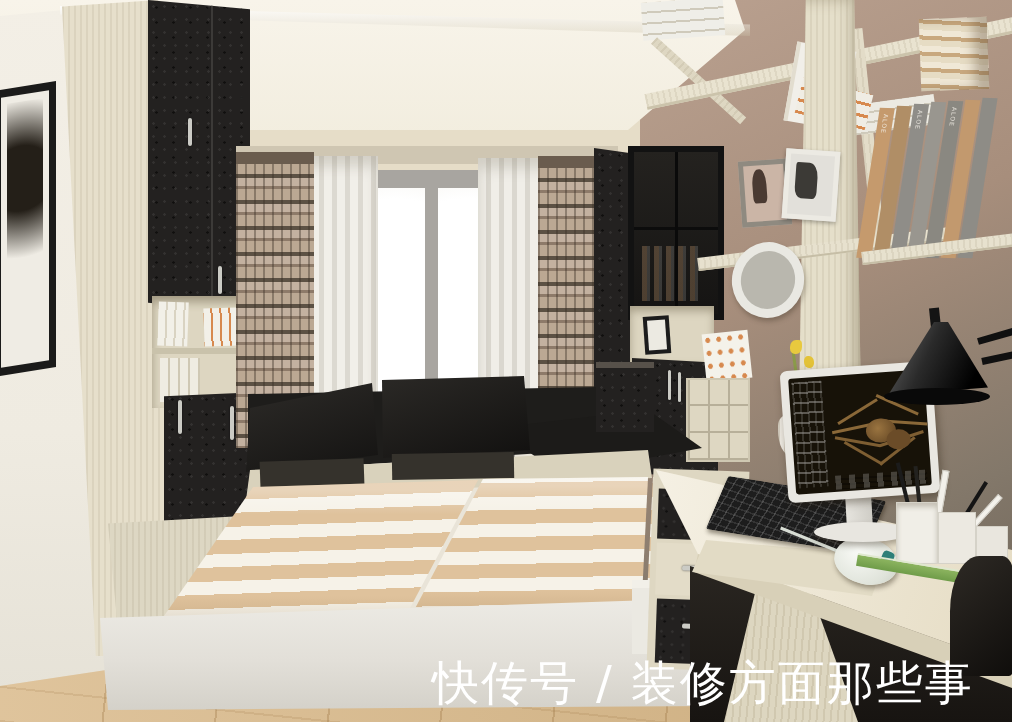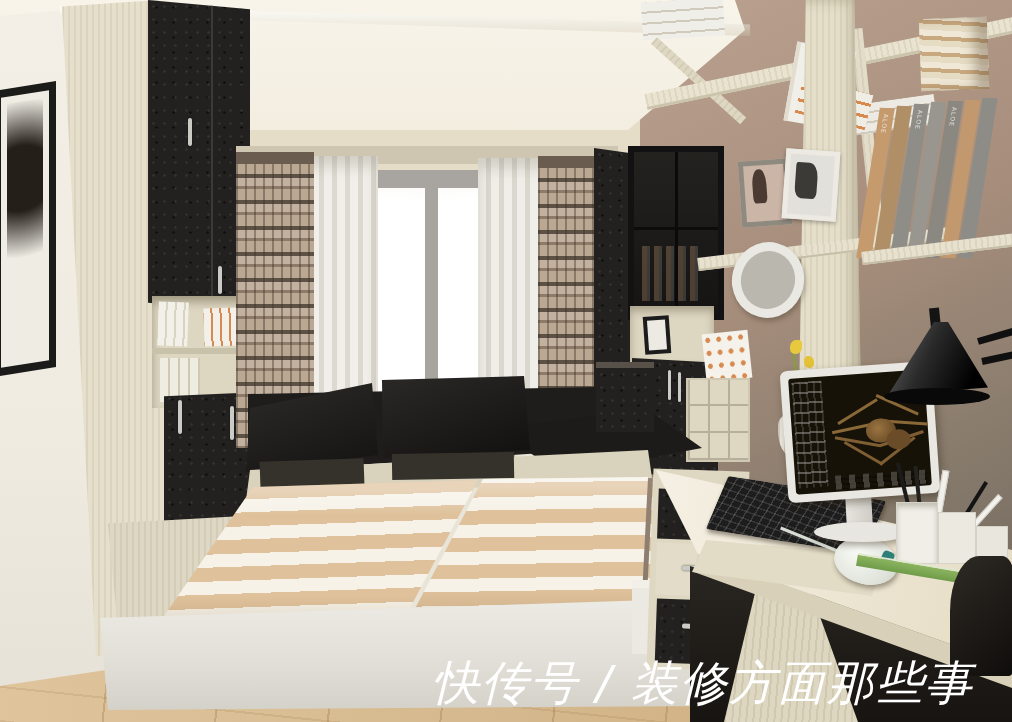--- a/index.html
+++ b/index.html
@@ -209,14 +209,14 @@
   <div class="a" style="left:878px;top:298px;width:140px;height:134px;">
     <div class="a" style="left:100px;top:40px;width:76px;height:7px;background:#101010;transform:rotate(-16deg);transform-origin:0 50%;"></div>
     <div class="a" style="left:104px;top:60px;width:76px;height:7px;background:#101010;transform:rotate(-12deg);transform-origin:0 50%;"></div>
     <div class="a" style="left:52px;top:10px;width:10px;height:20px;background:#141414;transform:rotate(-6deg);"></div>
     <div class="a" style="left:10px;top:24px;width:100px;height:78px;background:linear-gradient(115deg,#6a6a6a 0%,#2a2a2a 40%,#000 82%);clip-path:polygon(46% 0,60% 0,100% 84%,0 94%);"></div>
     <div class="a" style="left:6px;top:90px;width:106px;height:17px;background:#090909;border-radius:50%;"></div>
   </div>
 
   <div class="a" style="left:950px;top:556px;width:64px;height:120px;background:linear-gradient(140deg,#2e2a25,#0f0d0b);border-radius:46% 18% 8% 8%;"></div>
 
-  <div id="watermark" class="a" style="left:432px;top:652px;font-style:italic;">快传号 / 装修方面那些事</div>
+  <div id="watermark" class="a" style="left:432px;top:652px;">快传号 / 装修方面那些事</div>
 </div>
 
 </body></html>

